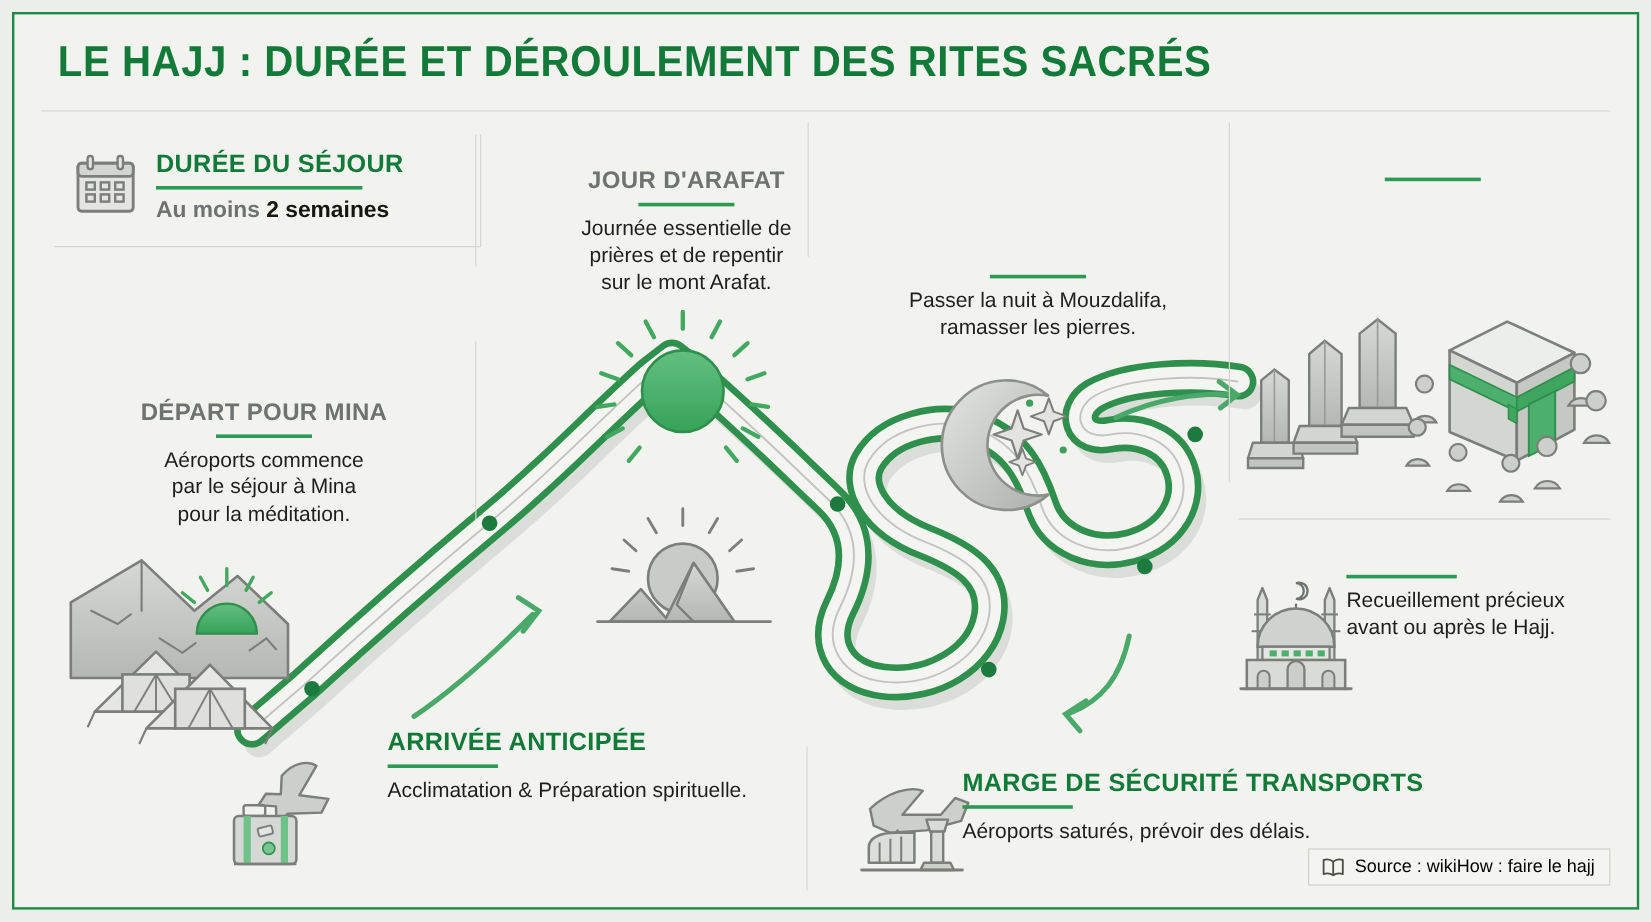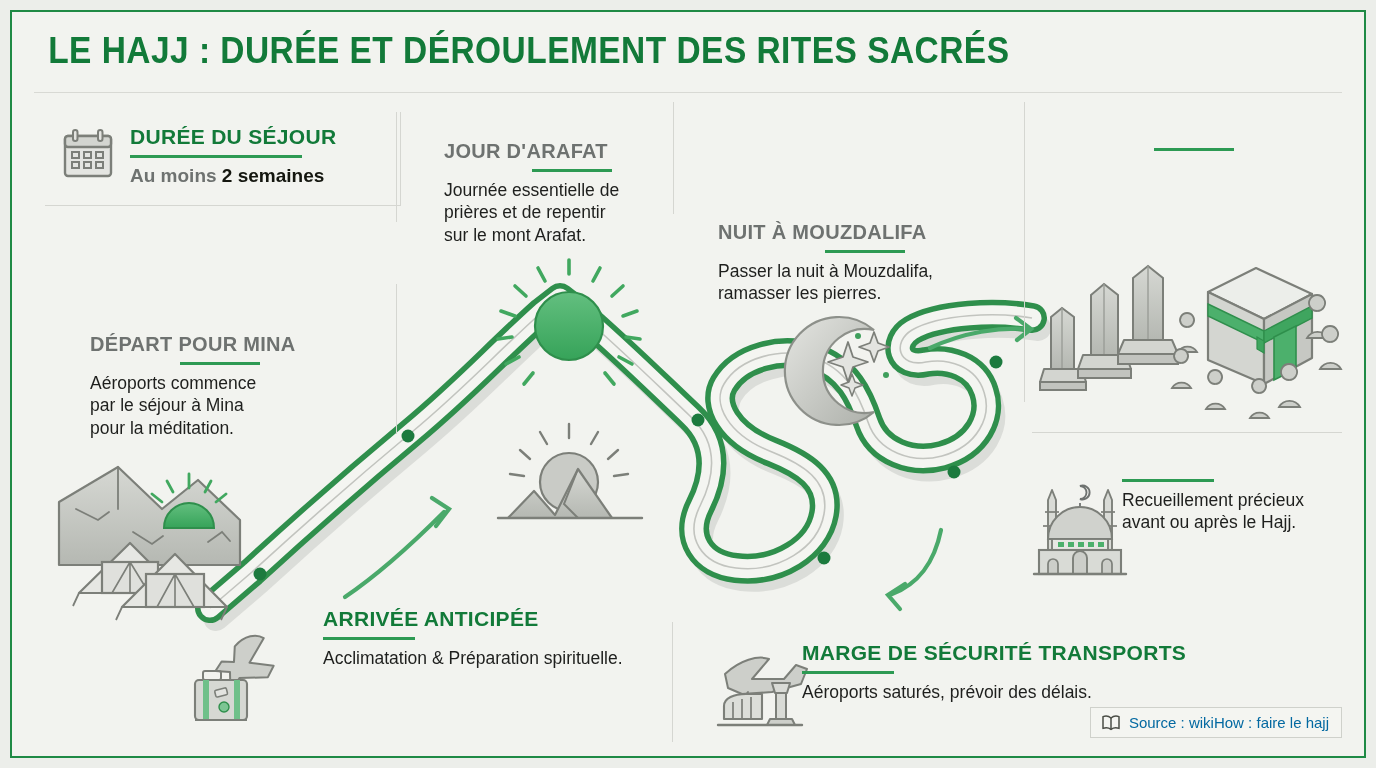--- a/index.html
+++ b/index.html
@@ -33,21 +33,21 @@
   .block{position:absolute;}
   .blk-title{
     font-size:20px;font-weight:bold;letter-spacing:.3px;
     color:#6e7270;white-space:nowrap;line-height:1.05;
   }
   .blk-title.green{color:#127a39;}
   .rule{height:3px;background:#2d9a53;margin-top:7px;margin-bottom:7px;}
   .blk-body{
     font-size:17.5px;color:#1e1f1d;line-height:1.28;
   }
-  .center{}
+  .center{text-align:center;}
   .center .rule{margin-left:auto;margin-right:auto;}
 
   
   .duree-box{
     position:absolute;left:33px;top:100px;width:356px;height:94px;
     border-right:1px solid #d5d6d1;border-bottom:1px solid #d5d6d1;
     box-sizing:border-box;
   }
   .duree-inner{position:absolute;left:15px;top:14px;display:flex;align-items:flex-start;gap:14px;}
   .duree-txt .blk-title{font-size:21px;}
@@ -60,21 +60,21 @@
   .hdiv{position:absolute;height:1px;background:#d5d6d1;}
 
   
   .scene{position:absolute;left:0;top:0;width:1372px;height:764px;pointer-events:none;}
 
   
   .source{
     position:absolute;right:22px;bottom:18px;
     border:1px solid #cfd1cb;background:#f4f5f1;
     padding:6px 12px 6px 10px;display:flex;align-items:center;gap:8px;
-    font-size:15px;color:#0369a1;
+    font-size:15px;color:#000000;
   }
   .source svg{display:block;}
 </style>
 </head>
 <body>
 
 <div class="stage">
  <div class="frame">
 
   <div class="titlebar">
@@ -383,21 +383,20 @@
 
   <div class="block center" style="left:432px;top:129px;width:256px;">
     <div class="blk-title">JOUR D'ARAFAT</div>
     <div class="rule" style="width:80px;"></div>
     <div class="blk-body" style="white-space:pre-line;">Journée essentielle de
 prières et de repentir
 sur le mont Arafat.</div>
   </div>
 
   <div class="block center" style="left:706px;top:210px;width:294px;">
-    <div class="blk-title">NUIT À MOUZDALIFA</div>
     <div class="rule" style="width:80px;"></div>
     <div class="blk-body" style="white-space:pre-line;">Passer la nuit à Mouzdalifa,
 ramasser les pierres.</div>
   </div>
 
   <div class="block center" style="left:1032px;top:129px;width:300px;">
     <div class="rule" style="width:80px;"></div>
   </div>
 
   <div class="block" style="left:1110px;top:460px;width:240px;">

